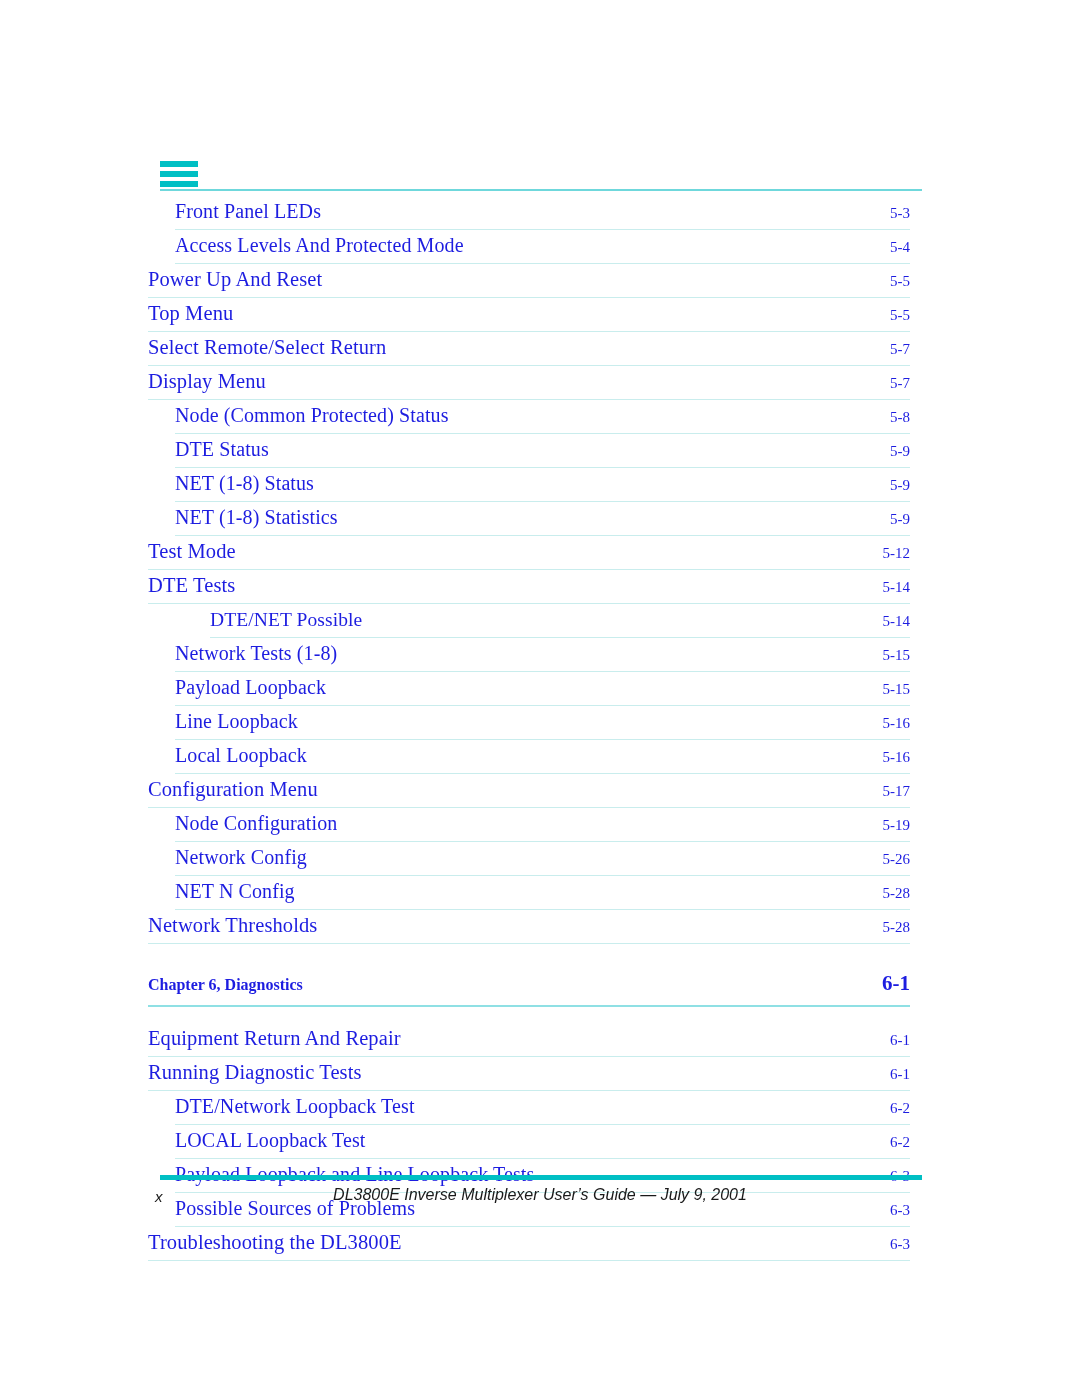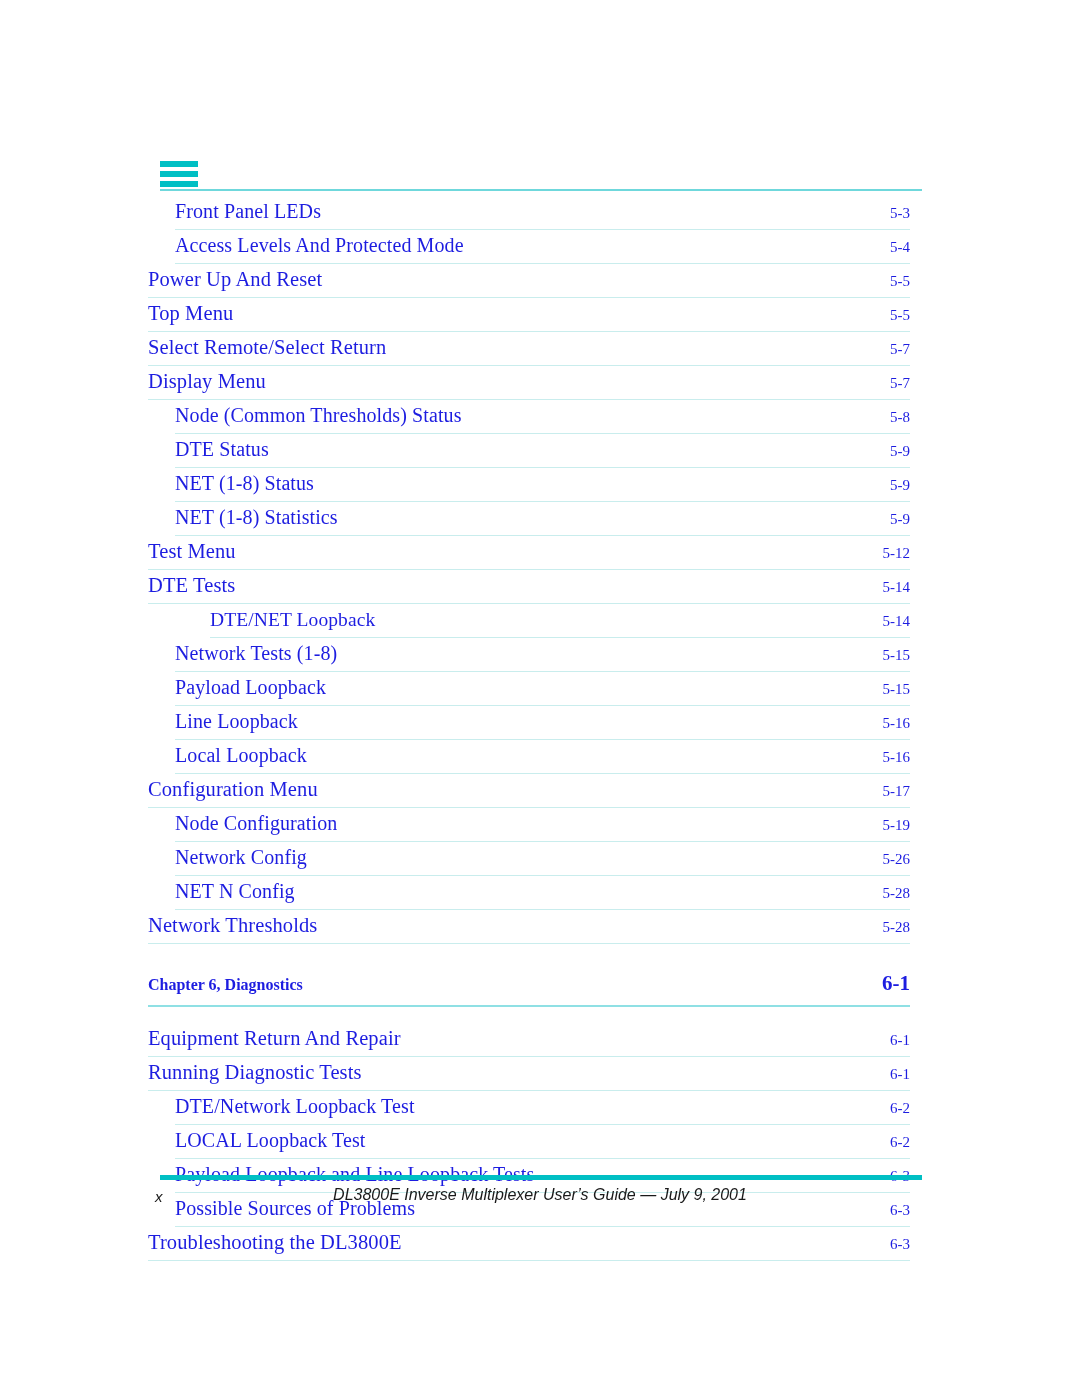--- a/index.html
+++ b/index.html
@@ -182,45 +182,45 @@
         </div>
         <div class="toc-row lvl1">
           <span class="title">Select Remote/Select Return</span>
           <span class="pageno">5-7</span>
         </div>
         <div class="toc-row lvl1">
           <span class="title">Display Menu</span>
           <span class="pageno">5-7</span>
         </div>
         <div class="toc-row lvl2">
-          <span class="title">Node (Common Thresholds) Status</span>
+          <span class="title">Node (Common Protected) Status</span>
           <span class="pageno">5-8</span>
         </div>
         <div class="toc-row lvl2">
           <span class="title">DTE Status</span>
           <span class="pageno">5-9</span>
         </div>
         <div class="toc-row lvl2">
           <span class="title">NET (1-8) Status</span>
           <span class="pageno">5-9</span>
         </div>
         <div class="toc-row lvl2">
           <span class="title">NET (1-8) Statistics</span>
           <span class="pageno">5-9</span>
         </div>
         <div class="toc-row lvl1">
-          <span class="title">Test Menu</span>
+          <span class="title">Test Mode</span>
           <span class="pageno">5-12</span>
         </div>
         <div class="toc-row lvl1">
           <span class="title">DTE Tests</span>
           <span class="pageno">5-14</span>
         </div>
         <div class="toc-row lvl3">
-          <span class="title">DTE/NET Loopback</span>
+          <span class="title">DTE/NET Possible</span>
           <span class="pageno">5-14</span>
         </div>
         <div class="toc-row lvl2">
           <span class="title">Network Tests (1-8)</span>
           <span class="pageno">5-15</span>
         </div>
         <div class="toc-row lvl2">
           <span class="title">Payload Loopback</span>
           <span class="pageno">5-15</span>
         </div>

